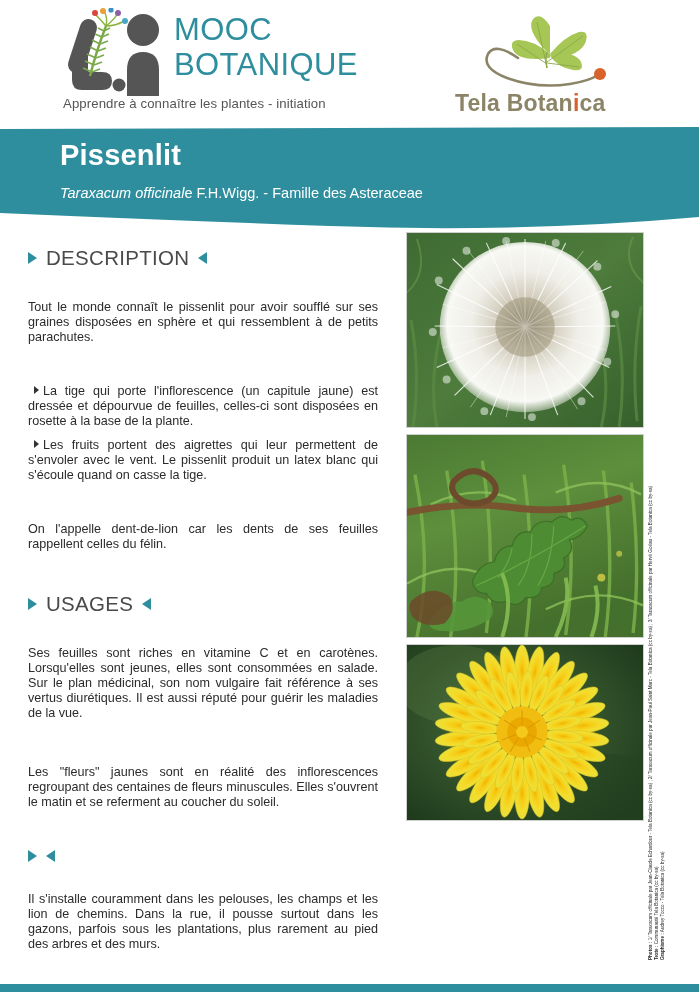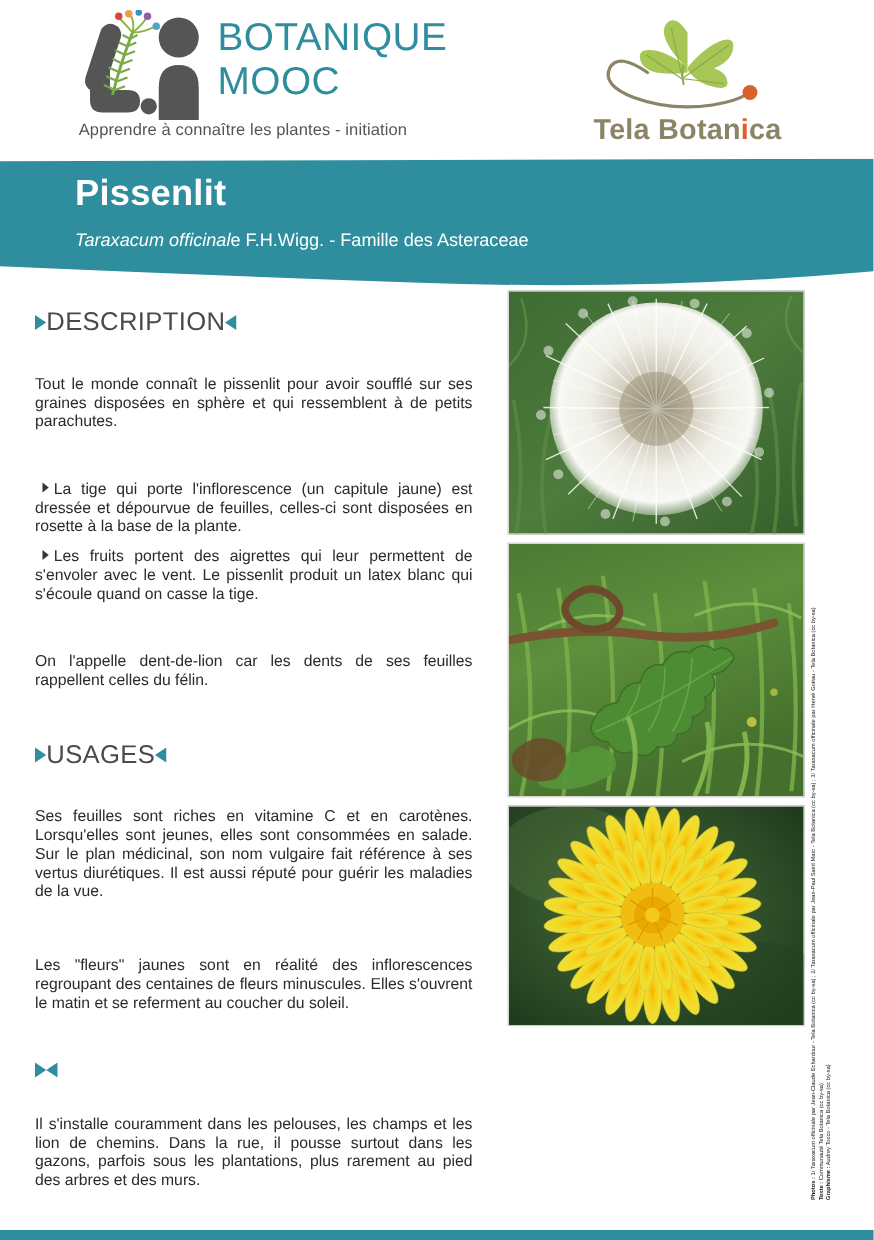--- a/index.html
+++ b/index.html
@@ -72,21 +72,21 @@
     position: absolute;
     left: 0; top: 0;
     width: 190px;
     height: 90px;
   }
   .tela-name {
     position: absolute;
     left: 0;
     top: 84px;
     width: 190px;
-    text-align: center;
+    text-align: left;
     font-size: 23px;
     font-weight: bold;
     color: #8b8466;
     letter-spacing: 0.2px;
     white-space: nowrap;
   }
   .tela-name .dot-i {
     color: #d9622b;
   }
 
@@ -126,21 +126,21 @@
   
   .content {
     position: absolute;
     left: 19px;
     top: 246px;
     width: 368px;
   }
   .section-head {
     display: flex;
     align-items: center;
-    gap: 0;
+    gap: 9px;
     margin-left: 9px;
   }
   .section-head .tri {
     width: 0; height: 0;
     border-top: 6px solid transparent;
     border-bottom: 6px solid transparent;
   }
   .section-head .tri-l {
     border-left: 9px solid #2e8e9e;
   }
@@ -276,22 +276,22 @@
           <path d="M44 18 Q38 11 33 6" stroke="#8ab43c"></path>
         </g>
         <circle cx="41" cy="3" r="3" fill="#e9a13b"></circle>
         <circle cx="56" cy="5" r="3" fill="#8e5fa6"></circle>
         <circle cx="63" cy="13" r="3" fill="#4aa8c4"></circle>
         <circle cx="33" cy="5" r="3" fill="#d9453c"></circle>
         <circle cx="49" cy="2" r="2.6" fill="#3f8fc4"></circle>
       </svg>
     </div>
     <div class="mooc-words">
+      <div class="mooc-line">MOOC</div>
       <div class="mooc-line">BOTANIQUE</div>
-      <div class="mooc-line">MOOC</div>
     </div>
     <div class="mooc-tagline">Apprendre à connaître les plantes - initiation</div>
   </div>
 
   <div class="tela-logo">
     <div class="tela-mark">
       <svg viewBox="0 0 190 90" xmlns="http://www.w3.org/2000/svg">
 
         <path d="M63 52 Q40 36 33 48 Q26 62 52 72 Q82 83 115 78 Q134 75 143 69" stroke="#8b8466" stroke-width="2.6" fill="none" stroke-linecap="round"></path>
 

